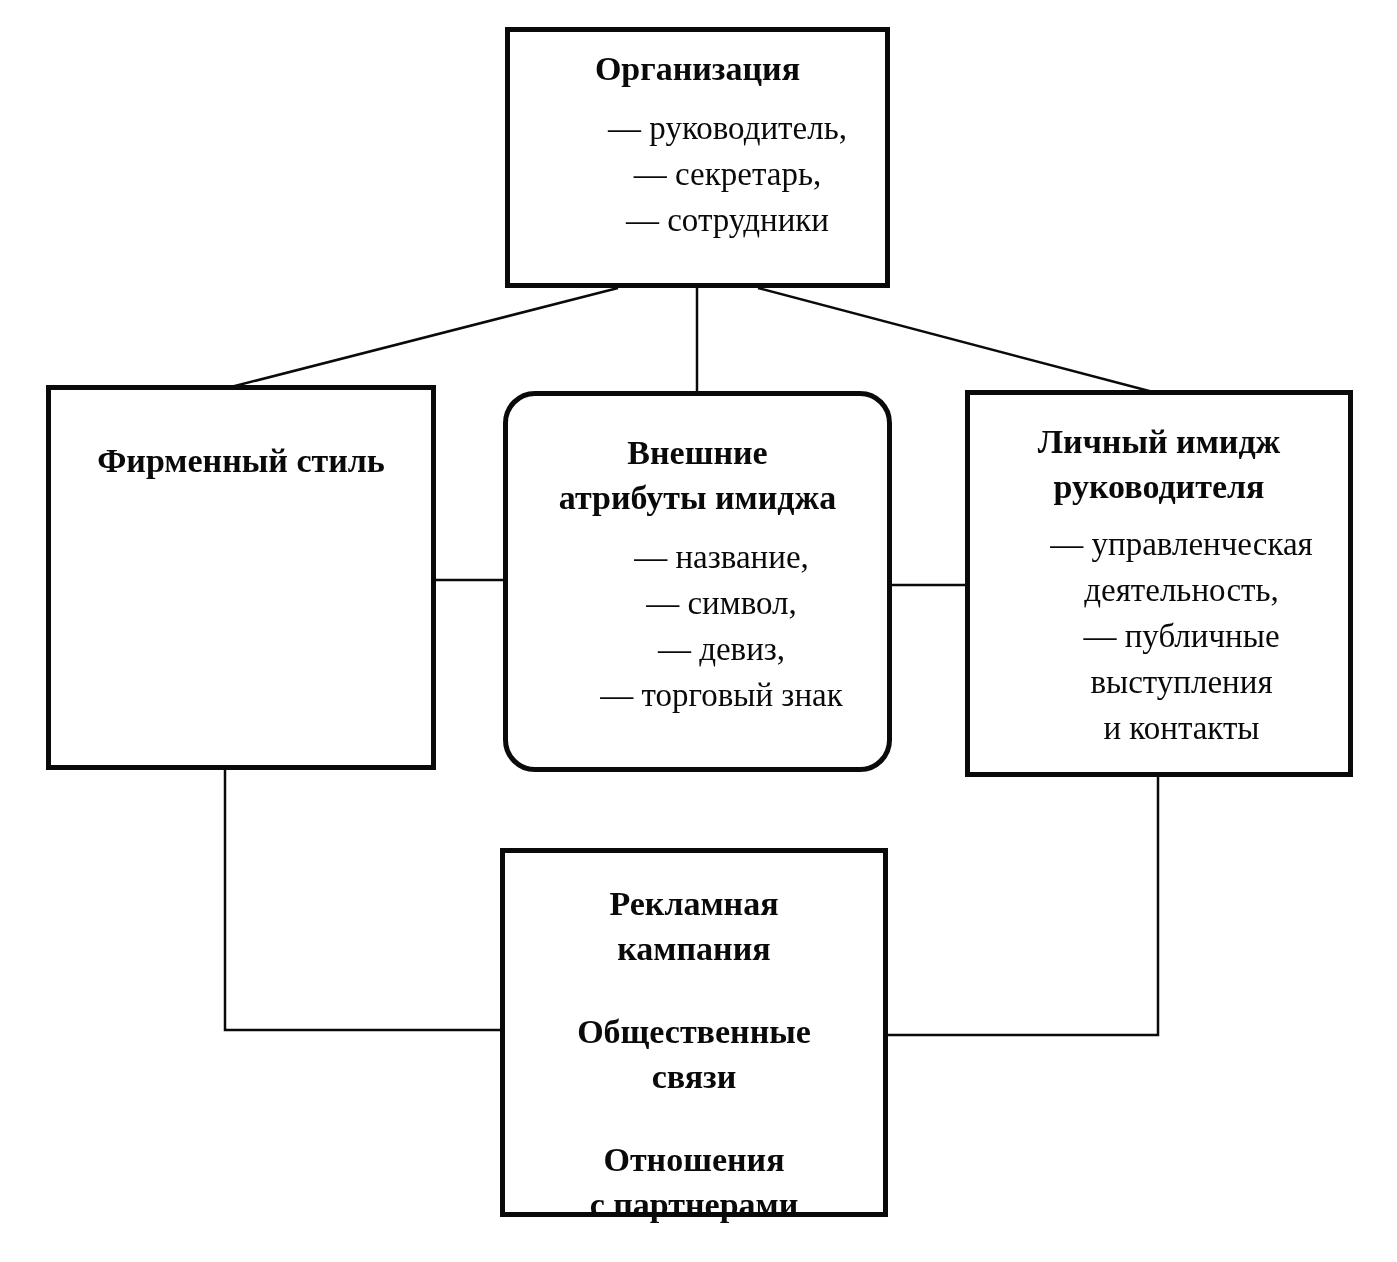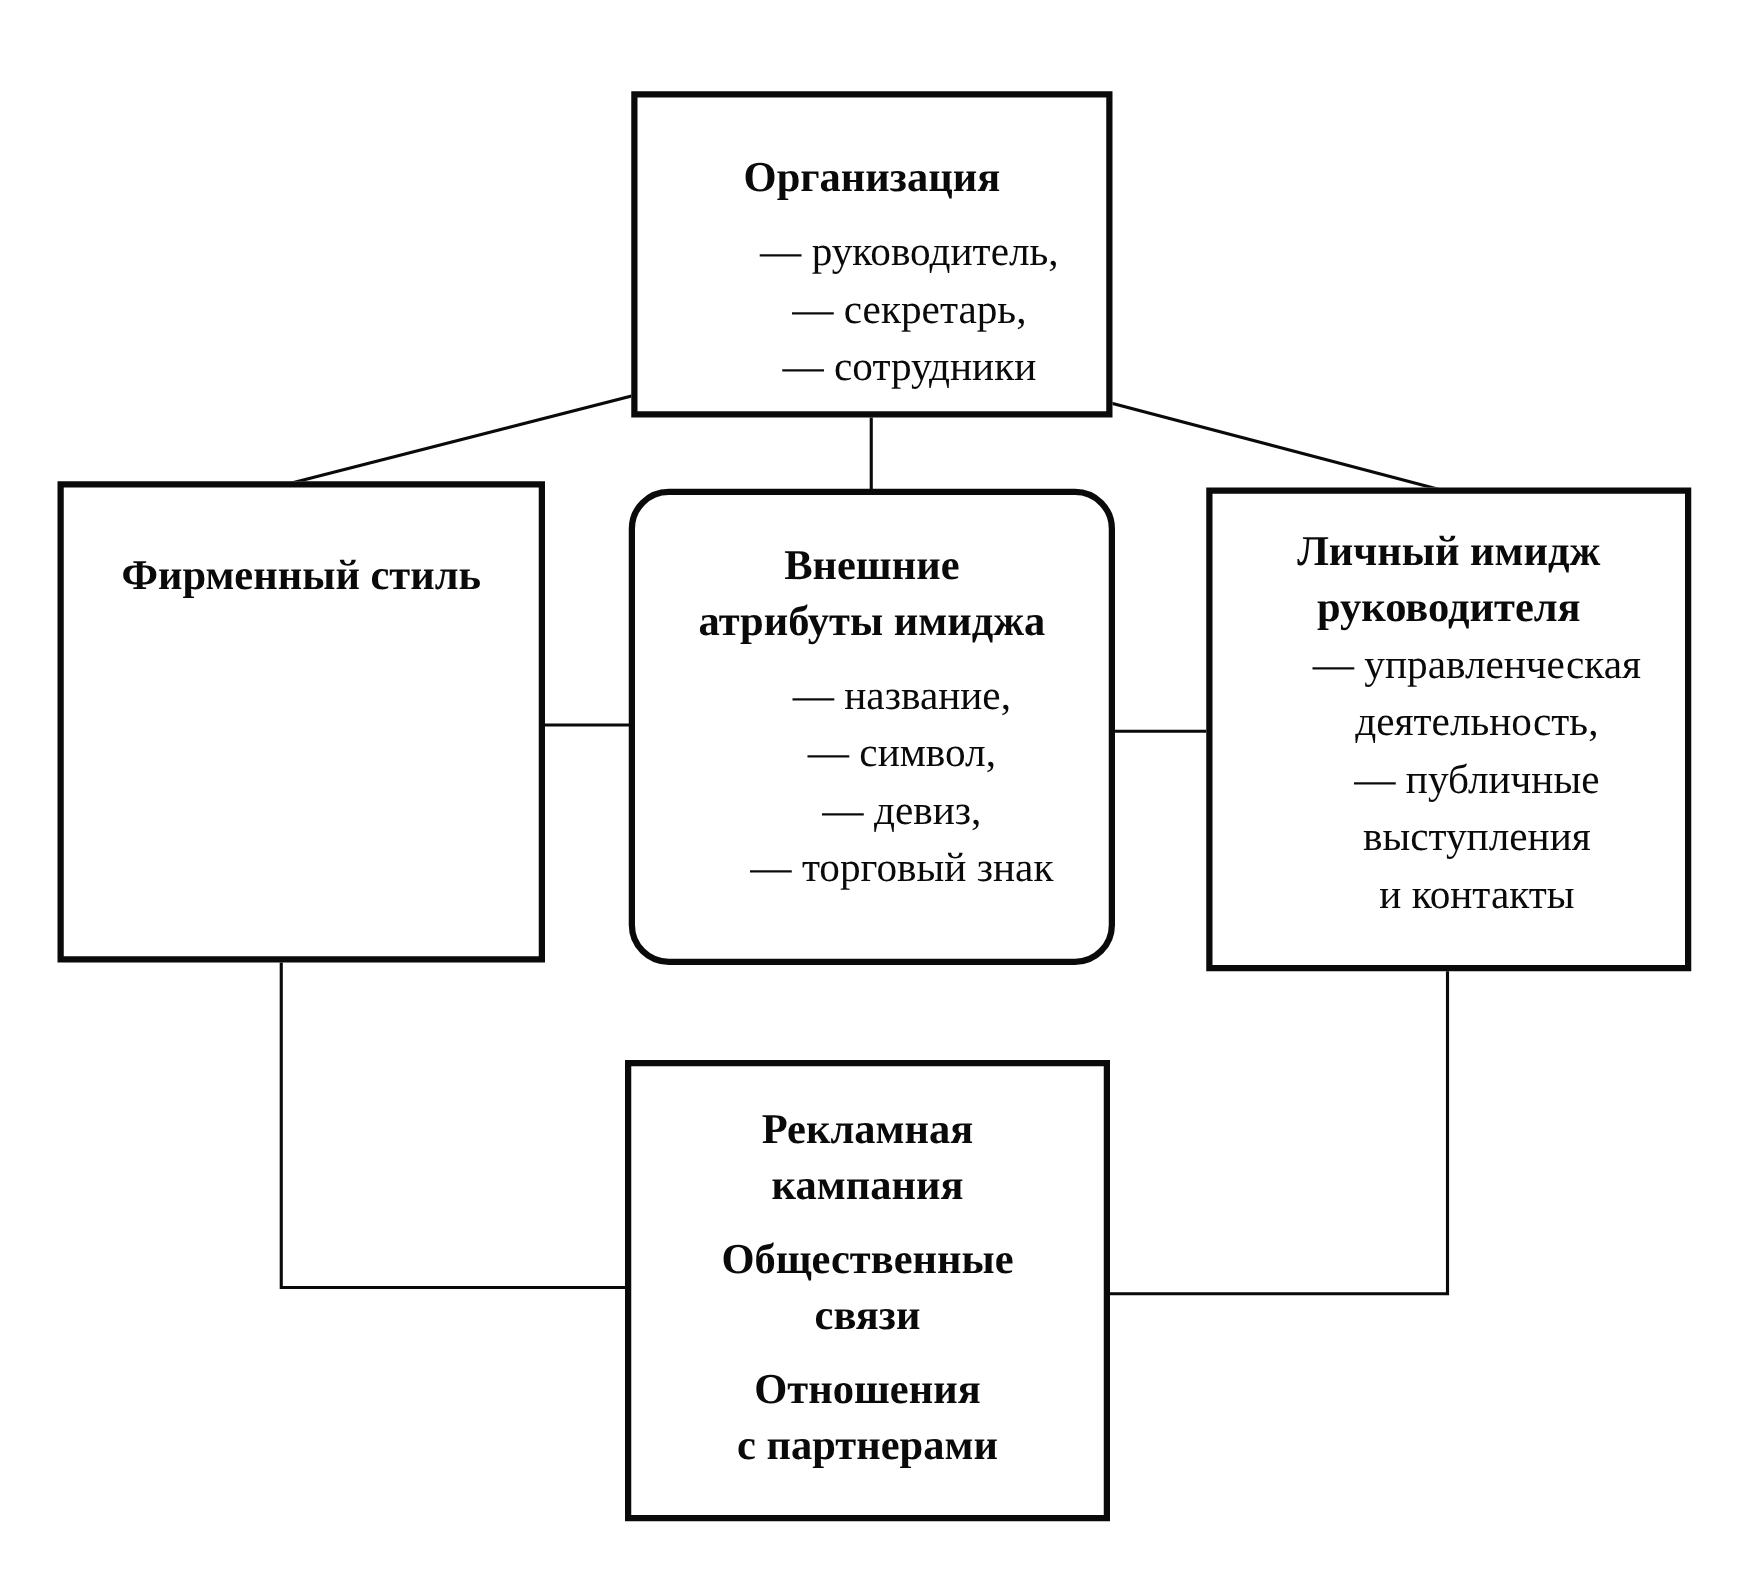--- a/index.html
+++ b/index.html
@@ -40,37 +40,37 @@
     text-align: center;
     white-space: pre-line;
   }
   .box-body {
     font-size: 33px;
     line-height: 46px;
     text-align: center;
     white-space: pre-line;
   }
   
-  .box-organization { left: 505px; top: 27px;  width: 385px; height: 261px; padding-top: 42px; margin-top: 46px; }
+  .box-organization { left: 505px; top: 27px;  width: 385px; height: 261px; padding-top: 14px; }
   .box-organization .box-title { margin-bottom: 14px; }
   .box-organization .box-body  { padding-left: 60px; }
 
   .box-corporate-style { left: 46px; top: 385px; width: 390px; height: 385px; padding-top: 48px; }
   .box-corporate-style .box-title { margin-bottom: 12px; }
   .box-corporate-style .box-body  { padding-left: 25px; }
 
   .box-external-attributes { left: 503px; top: 391px; width: 389px; height: 381px; padding-top: 34px; border-radius: 32px; }
   .box-external-attributes .box-title { margin-bottom: 14px; }
   .box-external-attributes .box-body  { padding-left: 48px; }
 
   .box-personal-image { left: 965px; top: 390px; width: 388px; height: 387px; padding-top: 24px; }
-  .box-personal-image .box-title { margin-bottom: 0; }
+  .box-personal-image .box-title { margin-bottom: 12px; }
   .box-personal-image .box-body  { padding-left: 45px; }
 
-  .box-communications { left: 500px; top: 848px; width: 388px; height: 369px; padding-top: 28px; }
+  .box-communications { left: 500px; top: 848px; width: 388px; height: 369px; padding-top: 28px; gap: 24px; }
   .box-communications .box-title { margin-bottom: 14px; }
   .box-communications .box-title:last-child { margin-bottom: 0; }
 </style>
 </head>
 <body>
 
 <div class="canvas">
 
   <svg class="connectors" viewBox="0 0 1397 1262" xmlns="http://www.w3.org/2000/svg">
     <line x1="618" y1="288" x2="227" y2="388"></line>

